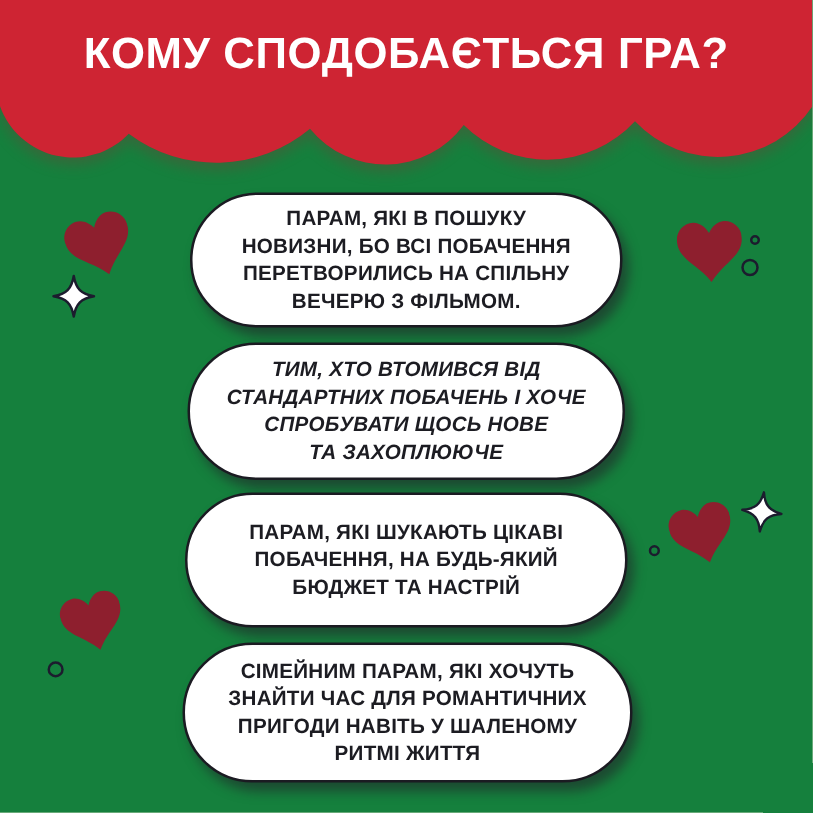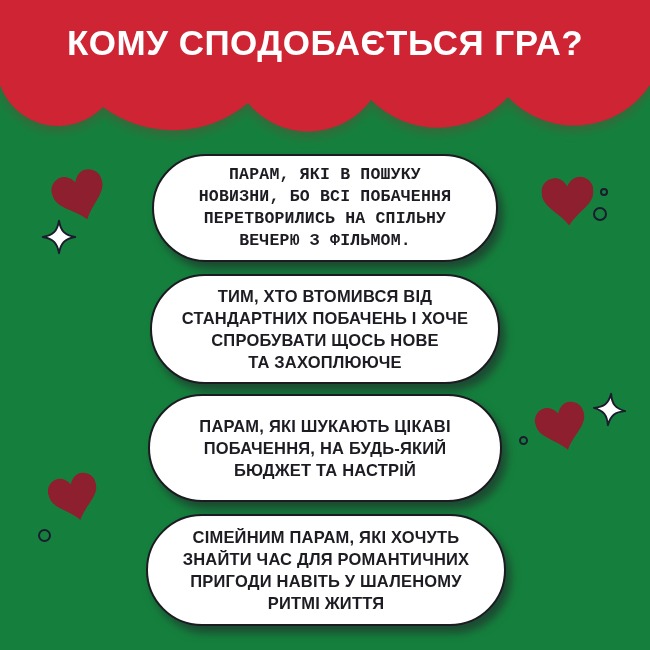--- a/index.html
+++ b/index.html
@@ -52,22 +52,22 @@
   }
   .card-text {
     color: #1C1C22;
     font-size: 16.5px;
     font-weight: 700;
     line-height: 22px;
     text-align: center;
     white-space: pre-line;
     letter-spacing: 0.2px;
   }
-  .card-1 { left: 152px; top: 154px; width: 346px; height: 108px; font-family: Liberation Mono, monospace; }
-  .card-2 { left: 150px; top: 274px; width: 350px; height: 110px; }
+  .card-1 { left: 152px; top: 154px; width: 346px; height: 108px; }
+  .card-2 { left: 150px; top: 274px; width: 350px; height: 110px; font-style: italic; }
   .card-3 { left: 148px; top: 394px; width: 354px; height: 108px; }
   .card-4 { left: 146px; top: 514px; width: 360px; height: 112px; }
 
   
   .deco { position: absolute; }
   .circle {
     position: absolute;
     border: 2px solid #1C1C2E;
     border-radius: 50%;
     background: transparent;

